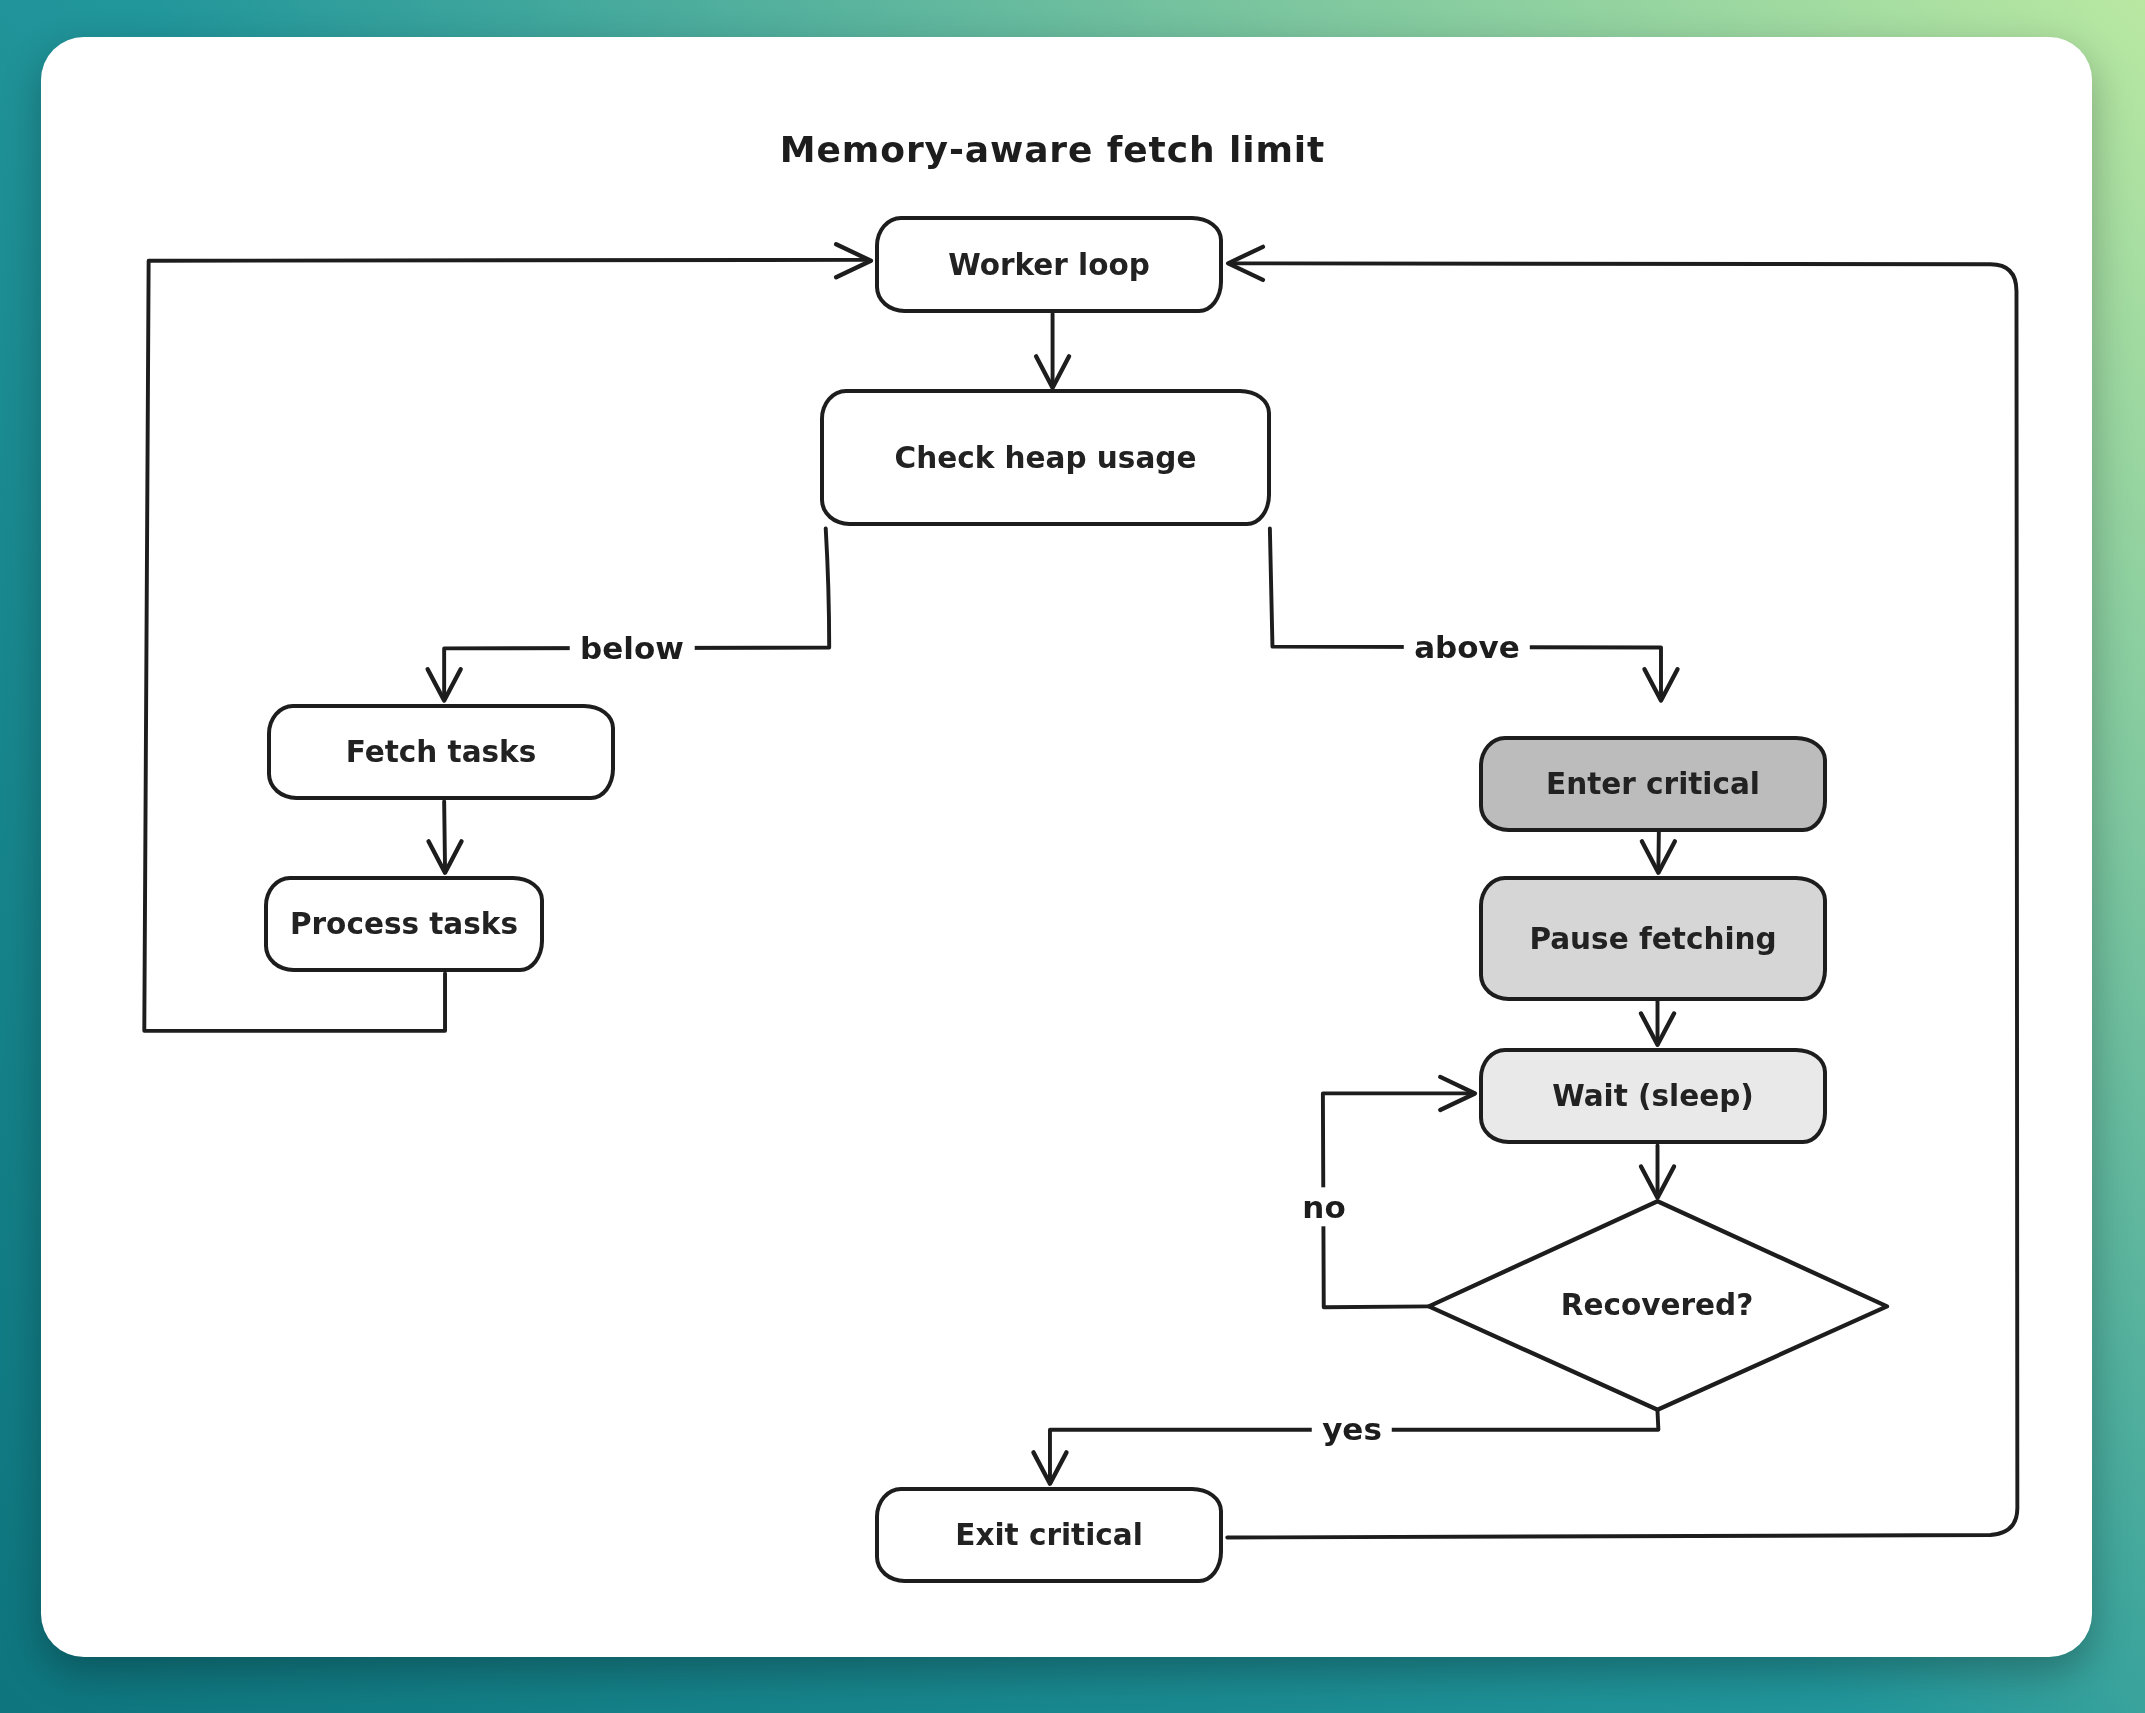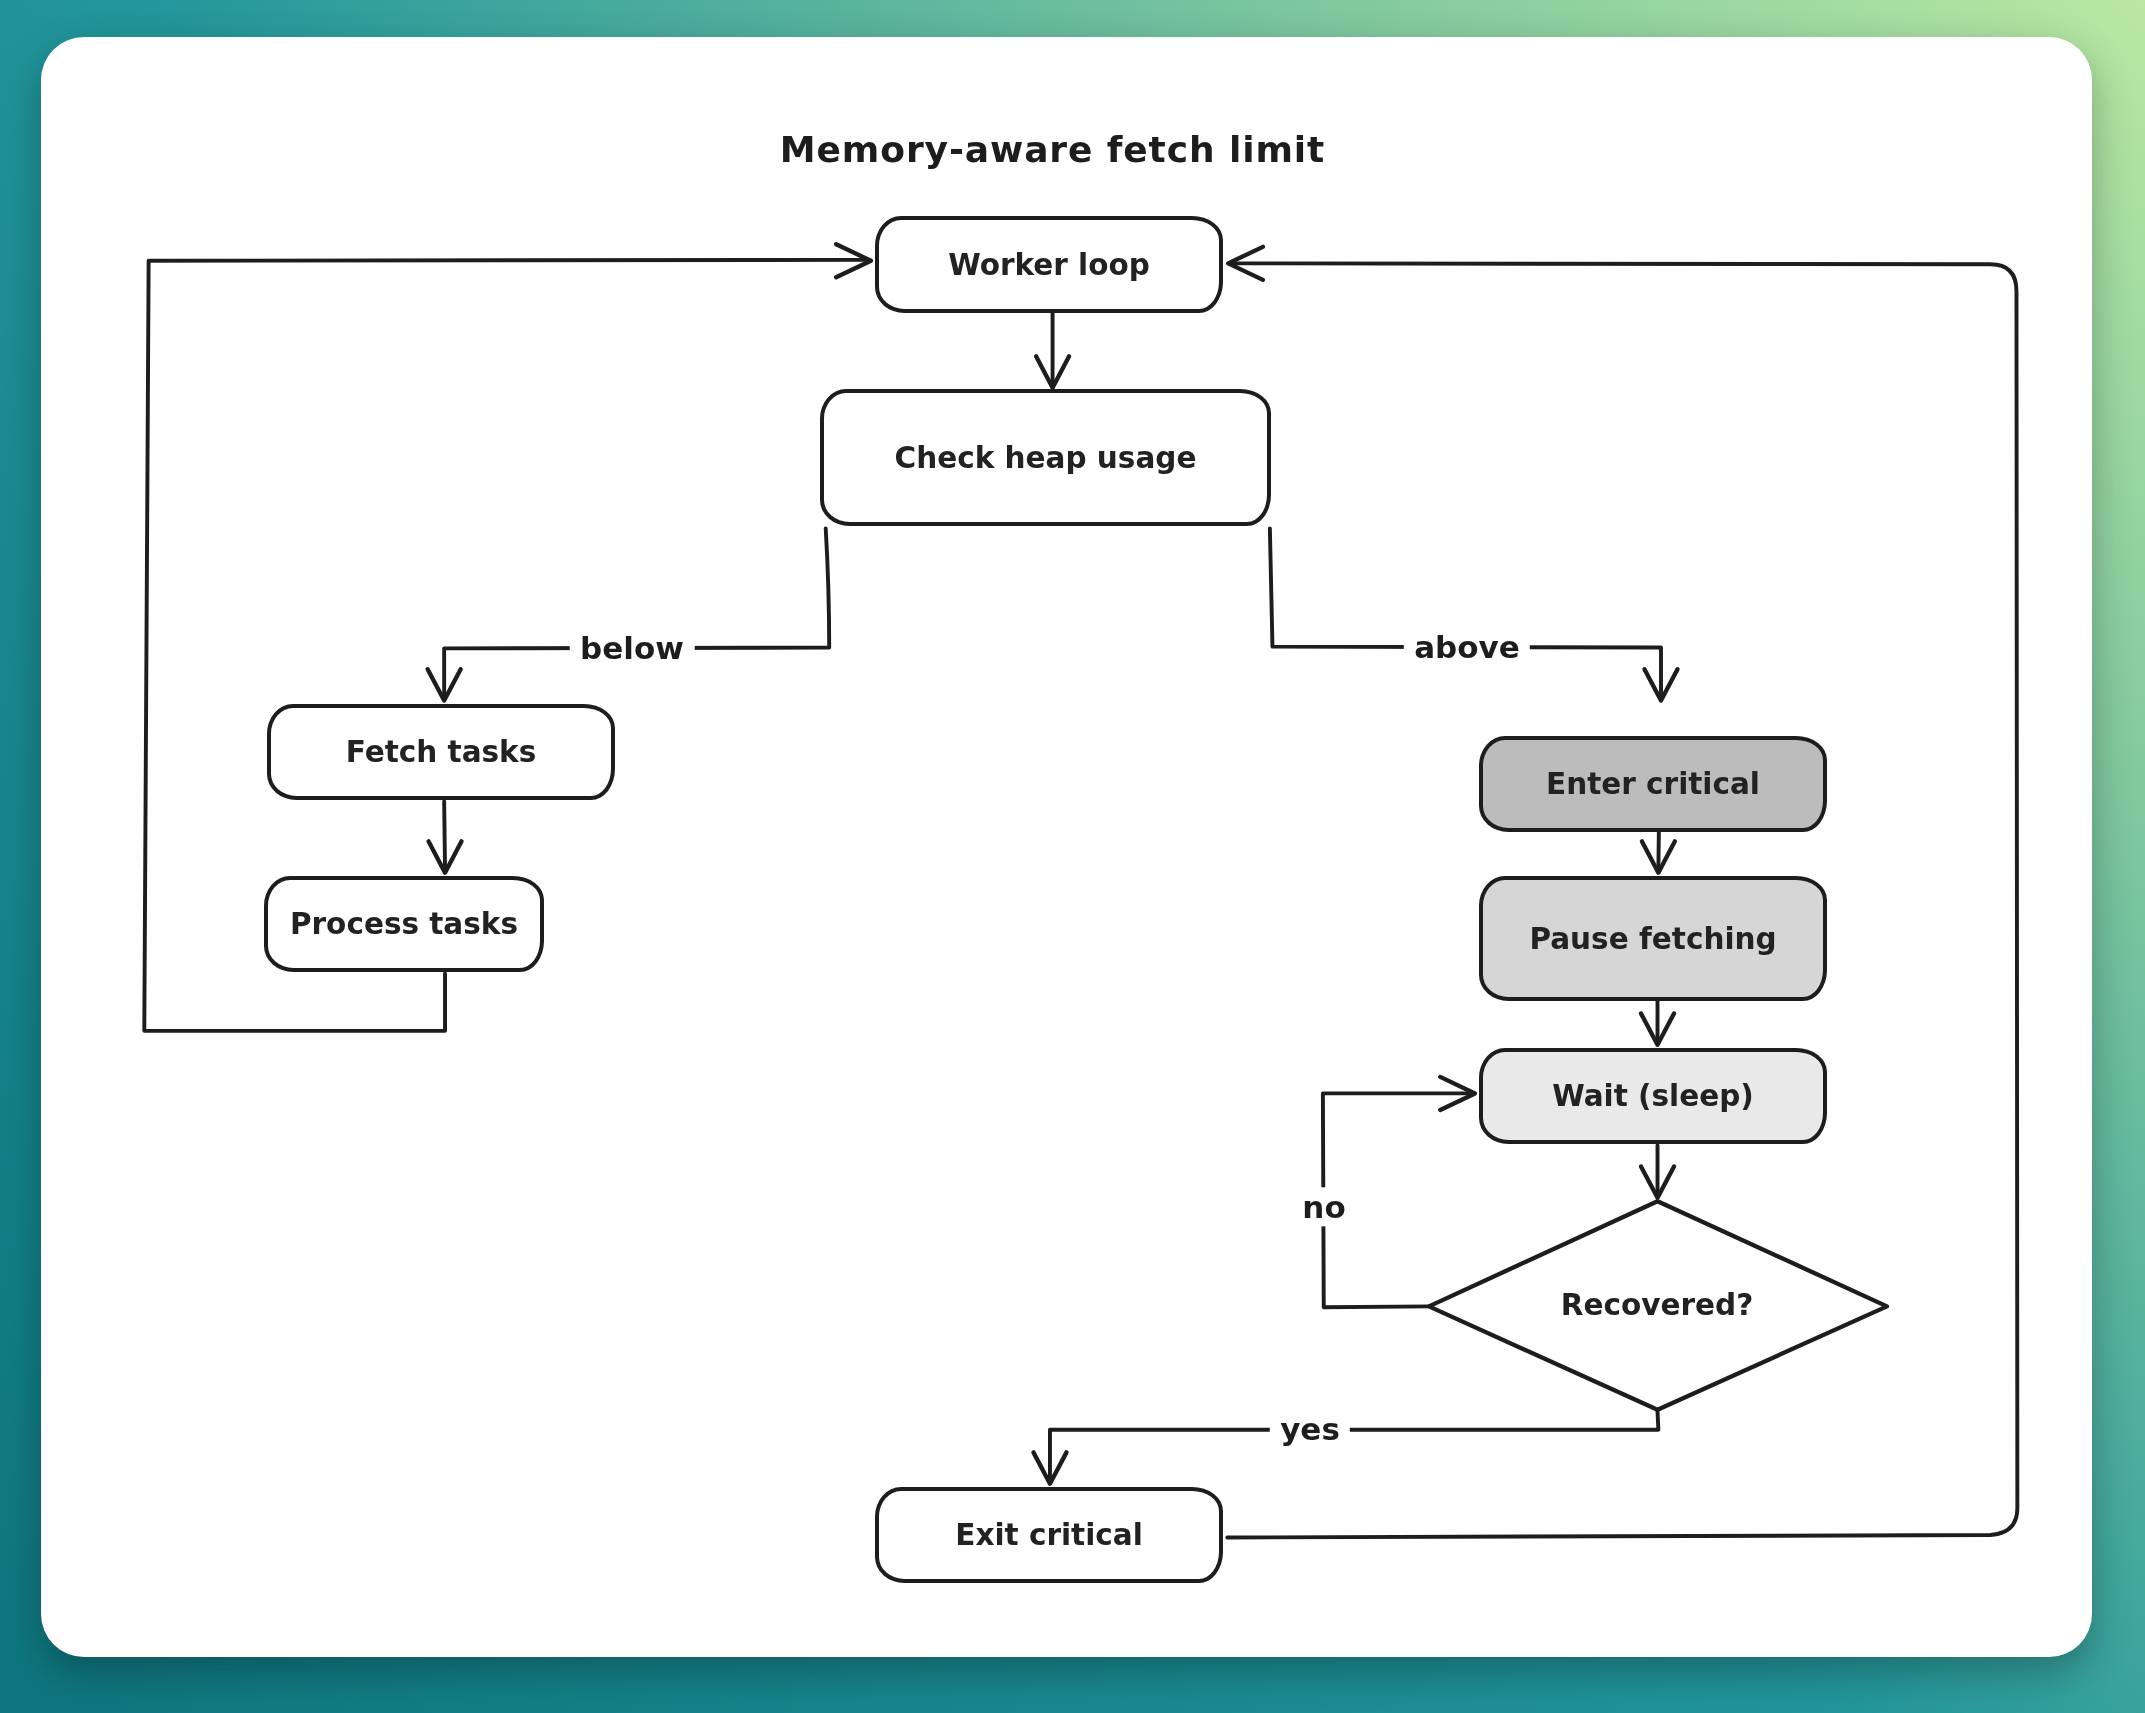--- a/index.html
+++ b/index.html
@@ -42,21 +42,21 @@
     font-size:29.5px;font-weight:600;color:#222222;
   }
   .edge-label{
     position:absolute;transform:translate(-50%,-50%);
     background:#ffffff;padding:1.7px 10.4px;
     font-size:31px;font-weight:600;color:#1d1d1d;white-space:nowrap;
   }
   .el-below{left:632px;top:648px;}
   .el-above{left:1467px;top:647px;}
   .el-no{left:1324px;top:1207px;}
-  .el-yes{left:1310px;top:1429px;}
+  .el-yes{left:1352px;top:1429px;}
 </style>
 </head>
 <body>
 
 <div class="stage">
   <div class="card"></div>
 
   <div class="title">Memory-aware fetch limit</div>
 
   <svg class="wires" width="2146" height="1714" viewBox="0 0 2469 1972" fill="none" stroke="#1d1d1d" stroke-width="4.5" stroke-linecap="round" stroke-linejoin="round">

